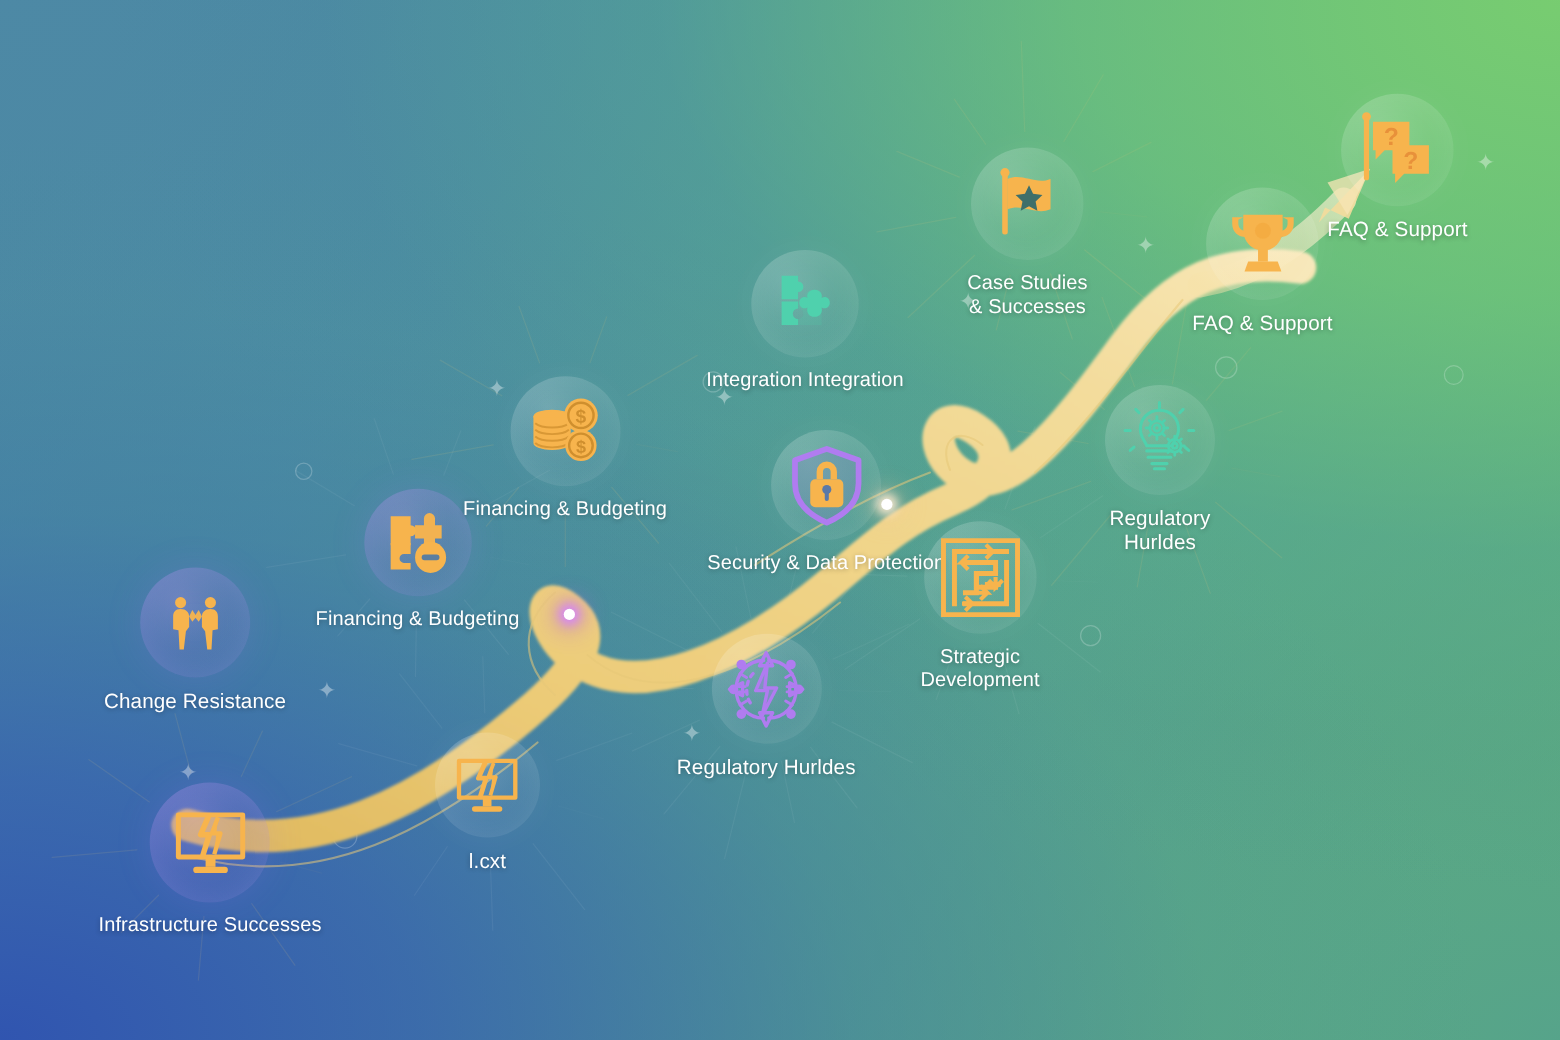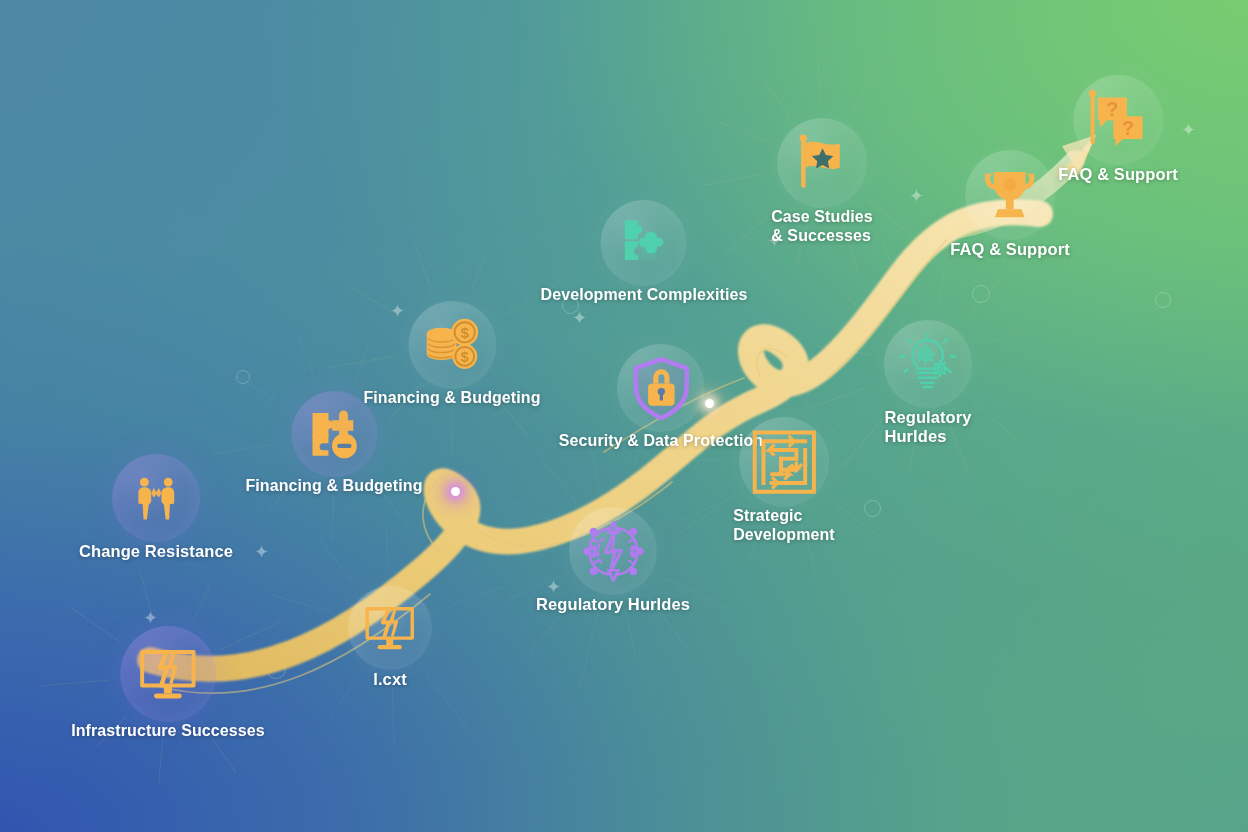--- a/index.html
+++ b/index.html
@@ -29,22 +29,22 @@
     position:relative;border-radius:50%;display:flex;align-items:center;justify-content:center;
     background:radial-gradient(circle at 34% 28%, rgba(255,255,255,0.20) 0%, rgba(255,255,255,0.085) 45%, rgba(255,255,255,0.035) 72%, rgba(255,255,255,0.012) 100%);
     box-shadow:inset 0 0 24px rgba(255,255,255,0.12), 0 0 26px rgba(255,255,255,0.05);
   }
   .bubble.violet{
     background:radial-gradient(circle at 36% 30%, rgba(186,146,240,0.34) 0%, rgba(150,118,220,0.20) 46%, rgba(120,100,200,0.10) 74%, rgba(110,95,190,0.04) 100%);
     box-shadow:inset 0 0 26px rgba(198,160,255,0.24), 0 0 30px rgba(170,120,255,0.14);
   }
   .bubble svg{display:block;overflow:visible;}
   .label{
-    color:#ffffff;font-size:16.5px;letter-spacing:0.1px;
-    line-height:1.18;text-shadow:0 1px 4px rgba(0,0,0,0.30);white-space:pre-line;font-weight:700;
+    margin-top:10px;color:#ffffff;font-size:16.5px;letter-spacing:0.1px;text-align:center;
+    line-height:1.18;text-shadow:0 1px 4px rgba(0,0,0,0.30);white-space:pre-line;font-weight:400;
   }
   .label.small{font-size:16px;}
 
   
   .glowdot{position:absolute;width:9px;height:9px;border-radius:50%;background:#fff;
     box-shadow:0 0 8px 4px rgba(214,130,255,0.85),0 0 18px 9px rgba(180,90,240,0.40);}
   .glowdot.warm{box-shadow:0 0 8px 4px rgba(255,235,210,0.9),0 0 18px 9px rgba(250,200,150,0.35);}
 </style>
 </head>
 <body>
@@ -296,21 +296,21 @@
     <svg width="60.199999999999996" height="60.199999999999996" viewBox="0 0 64 64">
       <g fill="#4fd1ad">
         <path d="M12 8h14v5a4.5 4.5 0 1 1 0 9v6H12z"></path>
         <path d="M12 30h14v6a4.5 4.5 0 1 0 0 9v5H12z"></path>
         <path d="M26 30h6v-5a4.5 4.5 0 1 1 9 0v5h5v20H26v-5a4.5 4.5 0 1 0 0-9z" opacity=".18"></path>
         <path d="M40 20c5 0 7 4 6 7 3-2 7 0 7 4s-4 6-7 4c1 4-1 8-6 8s-7-4-6-8c-3 2-7 0-7-4s4-6 7-4c-1-3 1-7 6-7z"></path>
       </g>
     </svg>
           </span>
         </div>
-        <div class="label small">Development Complexities</div>
+        <div class="label small">Integration Integration</div>
       </div>
       <div class="node" style="left: 822px; top: 118px; transform: translateX(-50%);">
         <div class="bubble" style="width: 90px; height: 90px;">
           <span>
     <svg width="64.8" height="64.8" viewBox="0 0 64 64">
       <circle cx="14" cy="7" r="3.6" fill="#f7b44d"></circle>
       <rect x="11.8" y="8" width="4.4" height="48" rx="2" fill="#f7b44d"></rect>
       <path d="M16 12c12-5 22 5 34 0v24c-12 5-22-5-34 0z" fill="#f7b44d"></path>
       <path d="M33 17l3.2 6.8 7.4.9-5.4 5.1 1.4 7.3L33 33.6l-6.6 3.5 1.4-7.3-5.4-5.1 7.4-.9z" fill="#3f6f6a"></path>
     </svg>
@@ -346,21 +346,21 @@
         <path d="M13 10h28v22H22l-7 7v-7h-2z"></path>
         <path d="M28 28h28v22H37l-7 7v-7h-2z"></path>
       </g>
       <text x="27" y="28" font-size="19" font-weight="bold" text-anchor="middle" font-family="'Liberation Sans',sans-serif" fill="#e8913a">?</text>
       <text x="42" y="46" font-size="19" font-weight="bold" text-anchor="middle" font-family="'Liberation Sans',sans-serif" fill="#e8913a">?</text>
     </svg>
           </span>
         </div>
         <div class="label">FAQ &amp; Support</div>
       </div>
-      <div class="node" style="left: 928px; top: 320px; transform: translateX(-50%);">
+      <div class="node" style="left: 928px; top: 308px; transform: translateX(-50%);">
         <div class="bubble" style="width: 88px; height: 88px;">
           <span>
     <svg width="65.12" height="65.12" viewBox="0 0 64 64" fill="none" stroke="#4fd1ad" stroke-width="2.4" stroke-linecap="round">
       <path d="M32 6v-0.5M32 3v4M16 11l-2.6-2.6M48 11l2.6-2.6M9 25H5M55 25h4M12 38l-3 2.6M52 38l3 2.6"></path>
       <path d="M32 9c-9 0-15 7-15 15 0 6 3 8 5 13h20c2-5 5-7 5-13 0-8-6-15-15-15z"></path>
       <path d="M22 41h20M23 46h18M26 51h12M28 55h8"></path>
       <g stroke-width="2.2">
         <circle cx="30" cy="23" r="5.6"></circle>
         <circle cx="30" cy="23" r="2.4"></circle>
         <path d="M30 14v3M30 29v3M21.5 23h3M35.5 23h3M24 17l2 2M34 27l2 2M36 17l-2 2M26 27l-2 2"></path>

